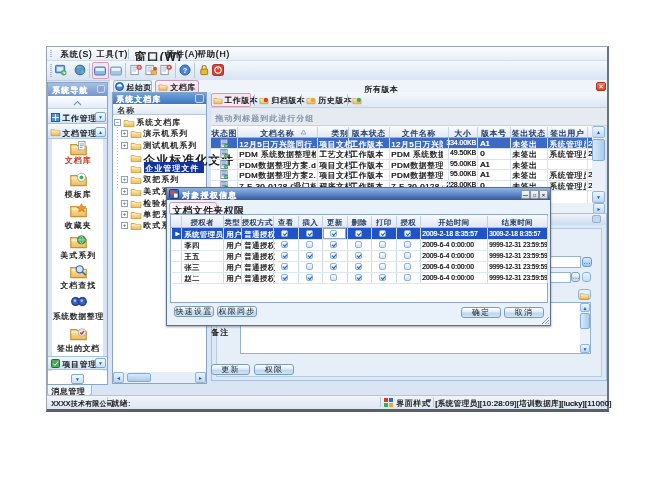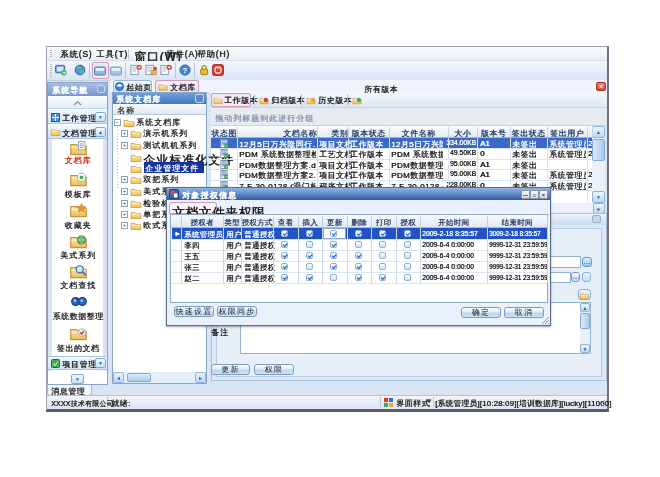--- a/index.html
+++ b/index.html
@@ -299,21 +299,21 @@
   </svg>
 <div class="t" style="left:143px;top:209px;font-size:8px;letter-spacing:1px">单把系列</div>
 <div class="a" style="left:121px;top:222px;width:7px;height:7px;border:1px solid #8aa0c0;background:#fff;color:#445;font-size:6px;line-height:5px;text-align:center">+</div>
 <svg class="a" style="left:130px;top:220px" width="12" height="10" viewBox="0 0 16 13">
     <use href="#fold"></use>
   </svg>
 <div class="t" style="left:143px;top:220px;font-size:8px;letter-spacing:1px">欧式系列</div>
 
 <div class="a" style="left:211px;top:126px;width:381px;height:12px;background:linear-gradient(#fbfcfe,#e2eaf4);border-bottom:1px solid #9db4d0"></div>
 <div class="t" style="left:211px;top:128px;width:26px;text-align:center;font-size:8px;letter-spacing:0.5px;color:#223c66;overflow:hidden">状态图</div>
-<div class="t" style="left:237px;top:128px;width:80px;text-align:right;font-size:8px;letter-spacing:0.5px;color:#223c66;overflow:hidden">文档名称</div>
+<div class="t" style="left:237px;top:128px;width:80px;text-align:center;font-size:8px;letter-spacing:0.5px;color:#223c66;overflow:hidden">文档名称</div>
 <div class="t" style="left:317px;top:128px;width:31px;text-align:right;font-size:8px;letter-spacing:0.5px;color:#223c66;overflow:hidden">类别</div>
 <div class="t" style="left:348px;top:128px;width:41px;text-align:center;font-size:8px;letter-spacing:0.5px;color:#223c66;overflow:hidden">版本状态</div>
 <div class="t" style="left:389px;top:128px;width:59px;text-align:center;font-size:8px;letter-spacing:0.5px;color:#223c66;overflow:hidden">文件名称</div>
 <div class="t" style="left:448px;top:128px;width:29px;text-align:center;font-size:8px;letter-spacing:0.5px;color:#223c66;overflow:hidden">大小</div>
 <div class="t" style="left:477px;top:128px;width:33px;text-align:center;font-size:8px;letter-spacing:0.5px;color:#223c66;overflow:hidden">版本号</div>
 <div class="t" style="left:510px;top:128px;width:37px;text-align:center;font-size:8px;letter-spacing:0.5px;color:#223c66;overflow:hidden">签出状态</div>
 <div class="t" style="left:547px;top:128px;width:40px;text-align:center;font-size:8px;letter-spacing:0.5px;color:#223c66;overflow:hidden">签出用户</div>
 <div class="a" style="left:237px;top:127px;width:1px;height:10px;background:#c6d4e8"></div>
 <div class="a" style="left:317px;top:127px;width:1px;height:10px;background:#c6d4e8"></div>
 <div class="a" style="left:348px;top:127px;width:1px;height:10px;background:#c6d4e8"></div>
@@ -451,21 +451,21 @@
 <svg class="a" style="left:169px;top:189px" width="10" height="10" viewBox="0 0 10 10">
     <rect x="0.5" y="0.5" width="9" height="9" rx="1" fill="#3a66c0" stroke="#1c3c80"></rect>
     <rect x="1.5" y="1.5" width="4" height="4" fill="#e84a30"></rect>
     <rect x="5" y="4.5" width="3.5" height="4" fill="#fff"></rect>
   </svg>
 <div class="t hw" style="left:182px;top:190px;font-size:8px;letter-spacing:1.2px">对象授权信息</div>
 <div class="a" style="left:521px;top:190px;width:9px;height:9px;background:linear-gradient(#f4f6f8,#d2d8e0);border:1px solid #8a94a4;border-radius:1px;color:#222;font-size:5px;line-height:8px;text-align:center;font-weight:bold">—</div>
 <div class="a" style="left:530px;top:190px;width:9px;height:9px;background:linear-gradient(#f4f6f8,#d2d8e0);border:1px solid #8a94a4;border-radius:1px;color:#222;font-size:5px;line-height:8px;text-align:center;font-weight:bold">□</div>
 <div class="a" style="left:539px;top:190px;width:9px;height:9px;background:linear-gradient(#f4f6f8,#d2d8e0);border:1px solid #8a94a4;border-radius:1px;color:#222;font-size:5px;line-height:8px;text-align:center;font-weight:bold">×</div>
 <div class="a" style="left:169px;top:202px;width:48px;height:12px;background:#fcf4fa;border:1px solid #cf9ab8;border-radius:3px 3px 0 0"></div>
-<div class="t" style="left:172px;top:204px;font-size:13px;letter-spacing:0.3px">文档文件夹权限</div>
+<div class="t" style="left:172px;top:204px;font-size:10px;letter-spacing:0.3px">文档文件夹权限</div>
 <div class="a" style="left:170px;top:214px;width:378px;height:89px;background:#fff;border:1px solid #90a8c8"></div>
 <div class="a" style="left:171px;top:215px;width:376px;height:13px;background:linear-gradient(#f8fafc,#e0e8f3);border-bottom:1px solid #a8bcd6"></div>
 <div class="t" style="left:181px;top:218px;width:42px;text-align:center;font-size:7.5px;letter-spacing:0.3px;color:#223c66;overflow:hidden">授权者</div>
 <div class="t" style="left:223px;top:218px;width:18px;text-align:center;font-size:7.5px;letter-spacing:0.3px;color:#223c66;overflow:hidden">类型</div>
 <div class="t" style="left:241px;top:218px;width:32px;text-align:center;font-size:7.5px;letter-spacing:0.3px;color:#223c66;overflow:hidden">授权方式</div>
 <div class="t" style="left:273px;top:218px;width:25px;text-align:center;font-size:7.5px;letter-spacing:0.3px;color:#223c66;overflow:hidden">查看</div>
 <div class="t" style="left:298px;top:218px;width:24px;text-align:center;font-size:7.5px;letter-spacing:0.3px;color:#223c66;overflow:hidden">插入</div>
 <div class="t" style="left:322px;top:218px;width:25px;text-align:center;font-size:7.5px;letter-spacing:0.3px;color:#223c66;overflow:hidden">更新</div>
 <div class="t" style="left:347px;top:218px;width:24px;text-align:center;font-size:7.5px;letter-spacing:0.3px;color:#223c66;overflow:hidden">删除</div>
 <div class="t" style="left:371px;top:218px;width:25px;text-align:center;font-size:7.5px;letter-spacing:0.3px;color:#223c66;overflow:hidden">打印</div>

